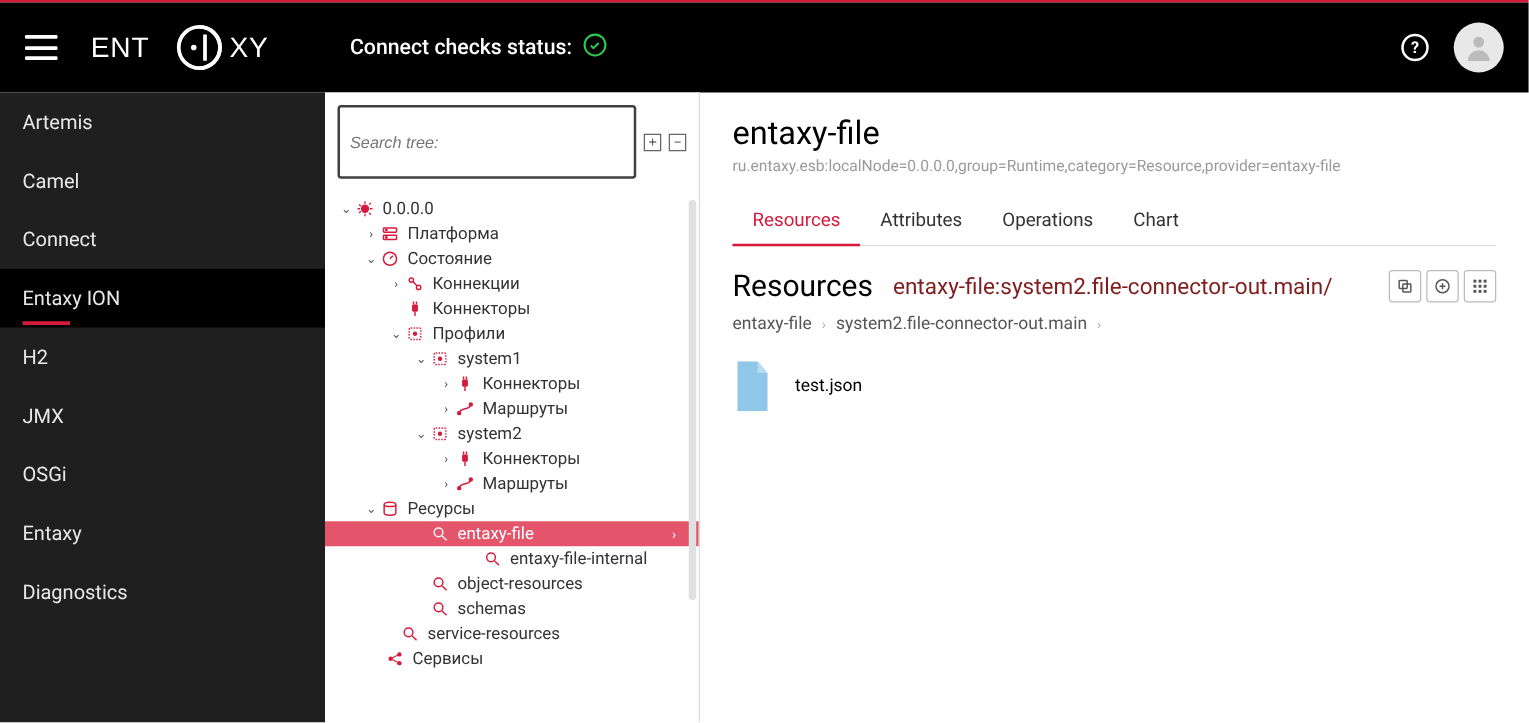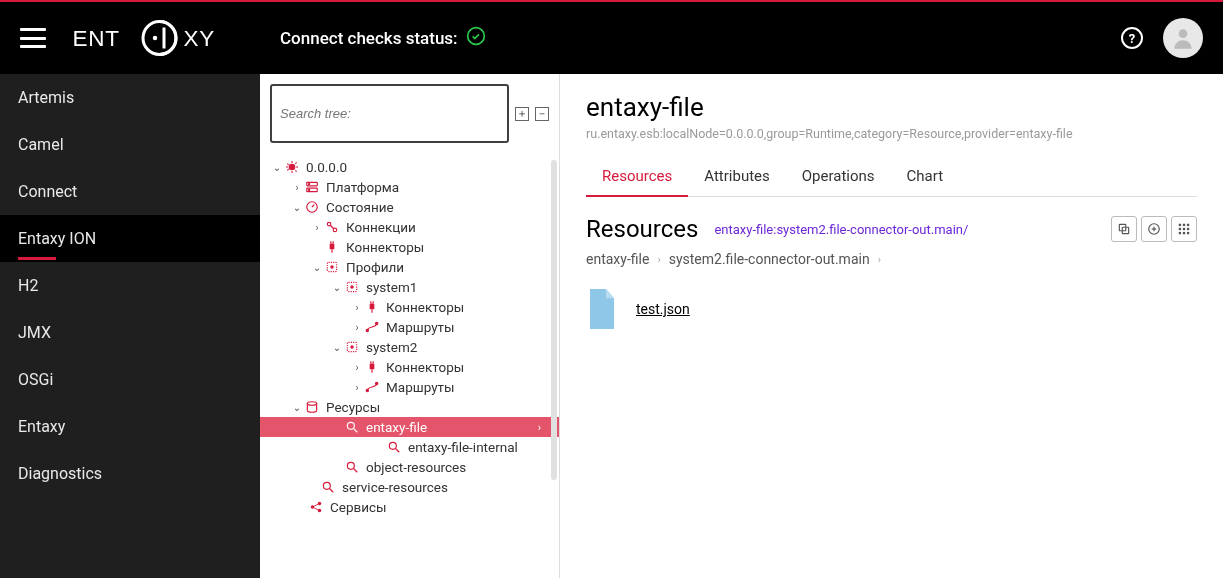--- a/index.html
+++ b/index.html
@@ -145,39 +145,39 @@
     margin-bottom: 18px;
   }
   .tab {
     padding: 10px 16px; cursor: pointer; font-size: 15px; color: #333;
   }
   .tab.active { color: var(--red); border-bottom: 2px solid var(--red); margin-bottom: -1px; }
   .section-head {
     display: flex; align-items: center; gap: 16px; margin-bottom: 8px;
   }
   .section-head h2 { margin: 0; font-size: 24px; font-weight: 400; }
-  .section-sub { color: #6d28d9; font-size: 13px; }
+  .section-sub { color: #7f1d1d; font-size: 18px; }
   .toolbar { margin-left: auto; display: flex; gap: 4px; }
   .tool-btn {
     width: 26px; height: 26px; border: 1px solid #bbb; border-radius: 3px;
     display: flex; align-items: center; justify-content: center;
     cursor: pointer; color: #555; font-size: 13px;
     background: #fff;
   }
   .breadcrumb {
     display: flex; align-items: center; gap: 8px; color: #555;
     font-size: 14px; margin-bottom: 16px;
   }
   .breadcrumb .sep { color: #aaa; font-size: 11px; }
   .file-row {
     display: flex; align-items: center; gap: 18px;
     padding: 6px 0;
   }
   .file-icon { width: 32px; height: 40px; }
-  .file-name { font-size: 14px; text-decoration: underline; }
+  .file-name { font-size: 14px; }
 </style>
 </head>
 <body>
 
 <div class="top-stripe"></div>
 
 <div class="app-header">
   <div class="hamburger">
     <span></span>
       <span></span>
@@ -420,20 +420,30 @@
         <span class="chevron none">·</span>
         <span class="tree-icon">
           <svg width="14" height="14" viewBox="0 0 24 24" fill="none" stroke="#d61a3c" stroke-width="2">
               <circle cx="10" cy="10" r="6"></circle>
               <line x1="15" y1="15" x2="21" y2="21"></line>
             </svg>
         </span>
         <span>object-resources</span>
       </div>
 
+      <div class="tree-node" style="padding-left:70px">
+        <span class="chevron none">·</span>
+        <span class="tree-icon">
+          <svg width="14" height="14" viewBox="0 0 24 24" fill="none" stroke="#d61a3c" stroke-width="2">
+              <circle cx="10" cy="10" r="6"></circle>
+              <line x1="15" y1="15" x2="21" y2="21"></line>
+            </svg>
+        </span>
+        <span>schemas</span>
+      </div>
 
       <div class="tree-node" style="padding-left:46px">
         <span class="chevron none">·</span>
         <span class="tree-icon">
           <svg width="14" height="14" viewBox="0 0 24 24" fill="none" stroke="#d61a3c" stroke-width="2">
               <circle cx="10" cy="10" r="6"></circle>
               <line x1="15" y1="15" x2="21" y2="21"></line>
             </svg>
         </span>
         <span>service-resources</span>

